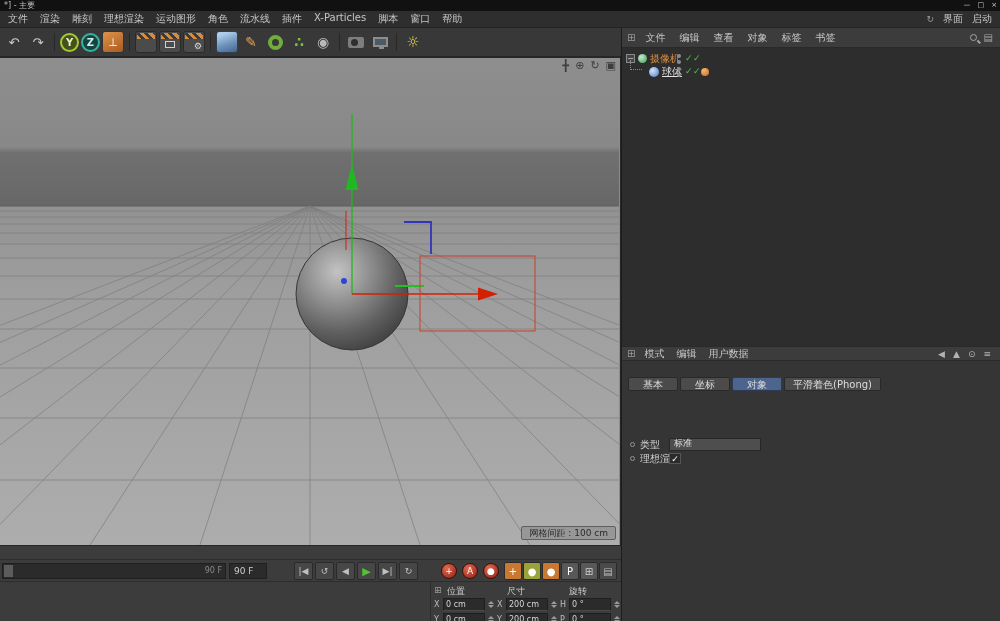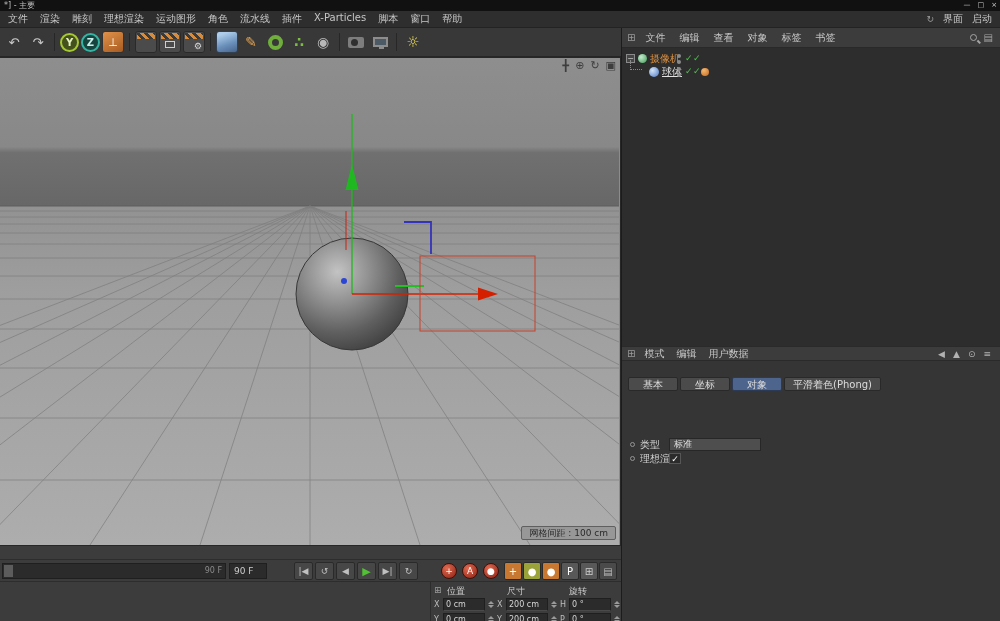--- a/index.html
+++ b/index.html
@@ -167,21 +167,21 @@
   .p-dot{position:absolute;left:8px;top:4px;width:5px;height:5px;border:1px solid #949494;border-radius:50%;}
   .p-label{position:absolute;left:18px;}
   .p-field{position:absolute;left:47px;top:0;width:45px;height:13px;background:#2b2b2b;
     border:1px solid #1f1f1f;border-bottom-color:#4a4a4a;color:#dddddd;font-size:9px;
     line-height:11px;padding:0 3px;}
   .p-spin{position:absolute;left:93px;top:0;width:9px;height:13px;display:flex;flex-direction:column;
     align-items:center;justify-content:center;gap:1px;}
   .p-spin i{width:0;height:0;border-left:3px solid transparent;border-right:3px solid transparent;}
   .p-spin .up{border-bottom:3px solid #9a9a9a;} .p-spin .dn{border-top:3px solid #9a9a9a;}
   .p-drop{position:absolute;left:47px;top:0;width:92px;height:13px;background:#4e4e4e;
-    border:1px solid #272727;color:#e0e0e0;font-size:9px;line-height:11px;padding:0 4px;}
+    border:1px solid #272727;color:#e0e0e0;font-size:9px;line-height:11px;padding:0 4px;font-family:Liberation Mono, monospace;}
   .p-check{position:absolute;left:47px;top:1px;width:12px;height:11px;background:#2b2b2b;
     border:1px solid #565656;color:#fff;font-size:9px;line-height:10px;text-align:center;}
 </style>
 </head>
 <body>
 
 <div id="app">
 
   <div class="titlebar">
     <span>*] - 主要</span>

